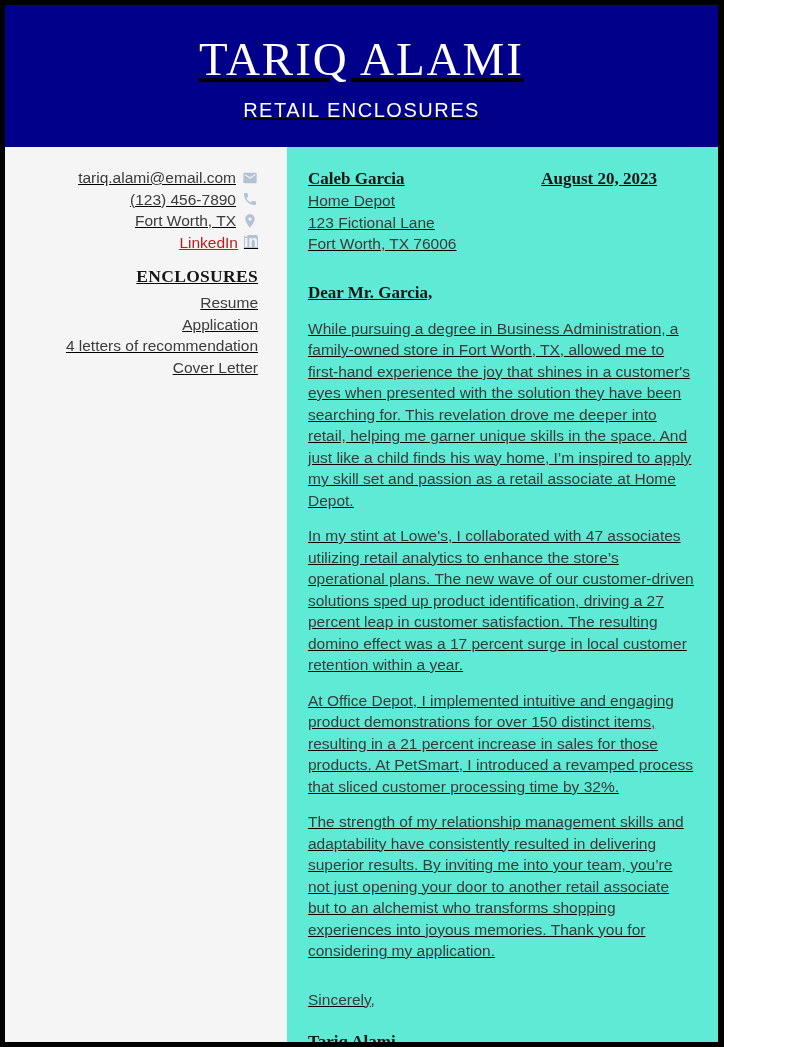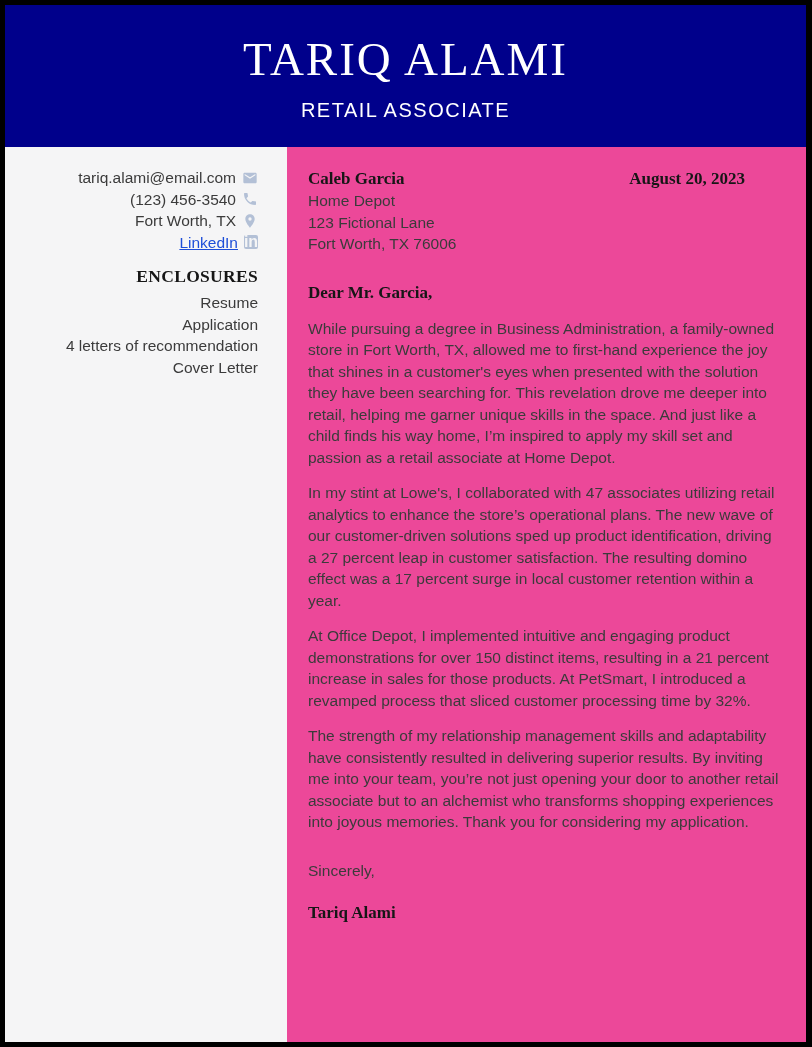--- a/index.html
+++ b/index.html
@@ -1,28 +1,29 @@
 <!DOCTYPE html>
 <html><head>
 <meta charset="utf-8">
 <style>
   * { margin: 0; padding: 0; box-sizing: border-box; }
   html, body { width: 812px; height: 1047px; }
   body { background: #ffffff; font-family: "Liberation Sans", sans-serif; }
 
   .page {
-    width: 812px;
+    width: 724px;
     height: 1047px;
     border-style: solid;
     border-color: #000000;
     border-width: 5px 6px 5px 5px;
     background: #ffffff;
     display: flex;
     flex-direction: column;
     overflow: hidden;
+    text-decoration: underline;
   }
 
   
   .banner {
     height: 142px;
     flex: 0 0 142px;
     background: #00008b;
     display: flex;
     flex-direction: column;
     align-items: center;
@@ -66,36 +67,36 @@
   }
   .contact-row .icon { width: 16px; height: 16px; display: inline-flex; flex: 0 0 16px; }
   .contact-row .icon svg { width: 16px; height: 16px; }
   .li-badge {
     width: 14px; height: 14px; flex: 0 0 14px;
     background: #b3c0d6; border-radius: 2px;
     color: #f5f5f6; font-size: 16px; font-weight: 700;
     display: inline-flex; align-items: center; justify-content: center;
     line-height: 1;
   }
-  a.link { color: #1d4ed8; text-decoration: underline; }
+  a.link { color: #b91c1c; text-decoration: underline; }
 
   .enclosures { margin-top: 13px; }
   .enclosures h2 {
     font-family: "Liberation Serif", serif;
     font-size: 17.5px;
     font-weight: 700;
     color: #161616;
     letter-spacing: 0.3px;
     margin-bottom: 5px;
   }
   .enclosures li { list-style: none; line-height: 21.6px; }
 
   main.letter {
     flex: 1;
-    background: #ec4899;
+    background: #5eead4;
     padding: 21px 24px 0 21px;
     color: #3b3b3b;
     font-size: 15.5px;
     line-height: 21.5px;
   }
   .serif-bold {
     font-family: "Liberation Serif", serif;
     font-weight: 700;
     color: #161616;
     font-size: 17px;
@@ -109,37 +110,37 @@
   .closing { margin-top: 27px; }
   .signature { margin-top: 21px; line-height: 22px; }
 </style>
 </head>
 <body>
 
 <div class="page">
 
   <header class="banner">
     <h1>TARIQ ALAMI</h1>
-    <div class="subtitle">RETAIL ASSOCIATE</div>
+    <div class="subtitle">RETAIL ENCLOSURES</div>
   </header>
 
   <div class="content">
 
     <aside class="sidebar">
       <div class="contact">
         <div class="contact-row">
           <span>tariq.alami@email.com</span>
           <span class="icon">
             <svg viewBox="0 0 24 24" fill="#b3c0d6">
                 <path d="M20 4H4c-1.1 0-1.99.9-1.99 2L2 18c0 1.1.9 2 2 2h16c1.1 0 2-.9 2-2V6c0-1.1-.9-2-2-2zm0 4l-8 5-8-5V6l8 5 8-5v2z"></path>
               </svg>
           </span>
         </div>
         <div class="contact-row">
-          <span>(123) 456-3540</span>
+          <span>(123) 456-7890</span>
           <span class="icon">
             <svg viewBox="0 0 24 24" fill="#b3c0d6">
                 <path d="M6.62 10.79c1.44 2.83 3.76 5.14 6.59 6.59l2.2-2.2c.27-.27.67-.36 1.02-.24 1.12.37 2.33.57 3.57.57.55 0 1 .45 1 1V20c0 .55-.45 1-1 1-9.39 0-17-7.61-17-17 0-.55.45-1 1-1h3.5c.55 0 1 .45 1 1 0 1.25.2 2.45.57 3.57.11.35.03.74-.25 1.02l-2.2 2.2z"></path>
               </svg>
           </span>
         </div>
         <div class="contact-row">
           <span>Fort Worth, TX</span>
           <span class="icon">
             <svg viewBox="0 0 24 24" fill="#b3c0d6">

